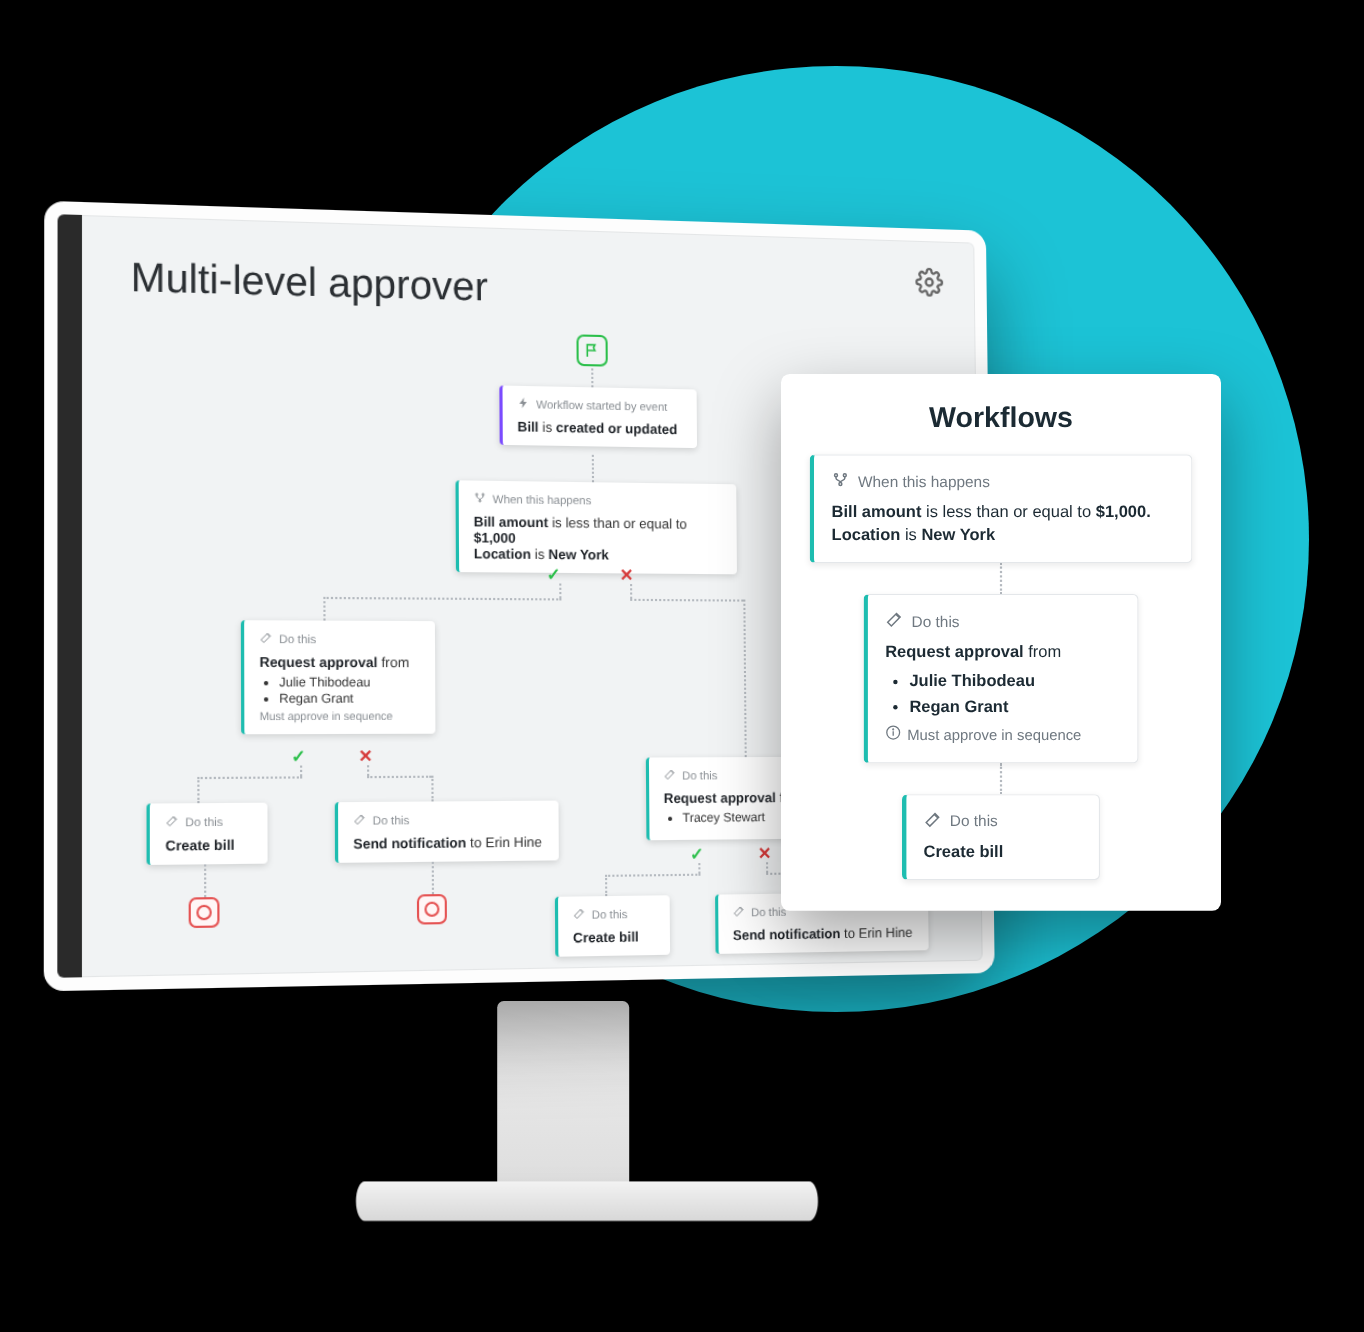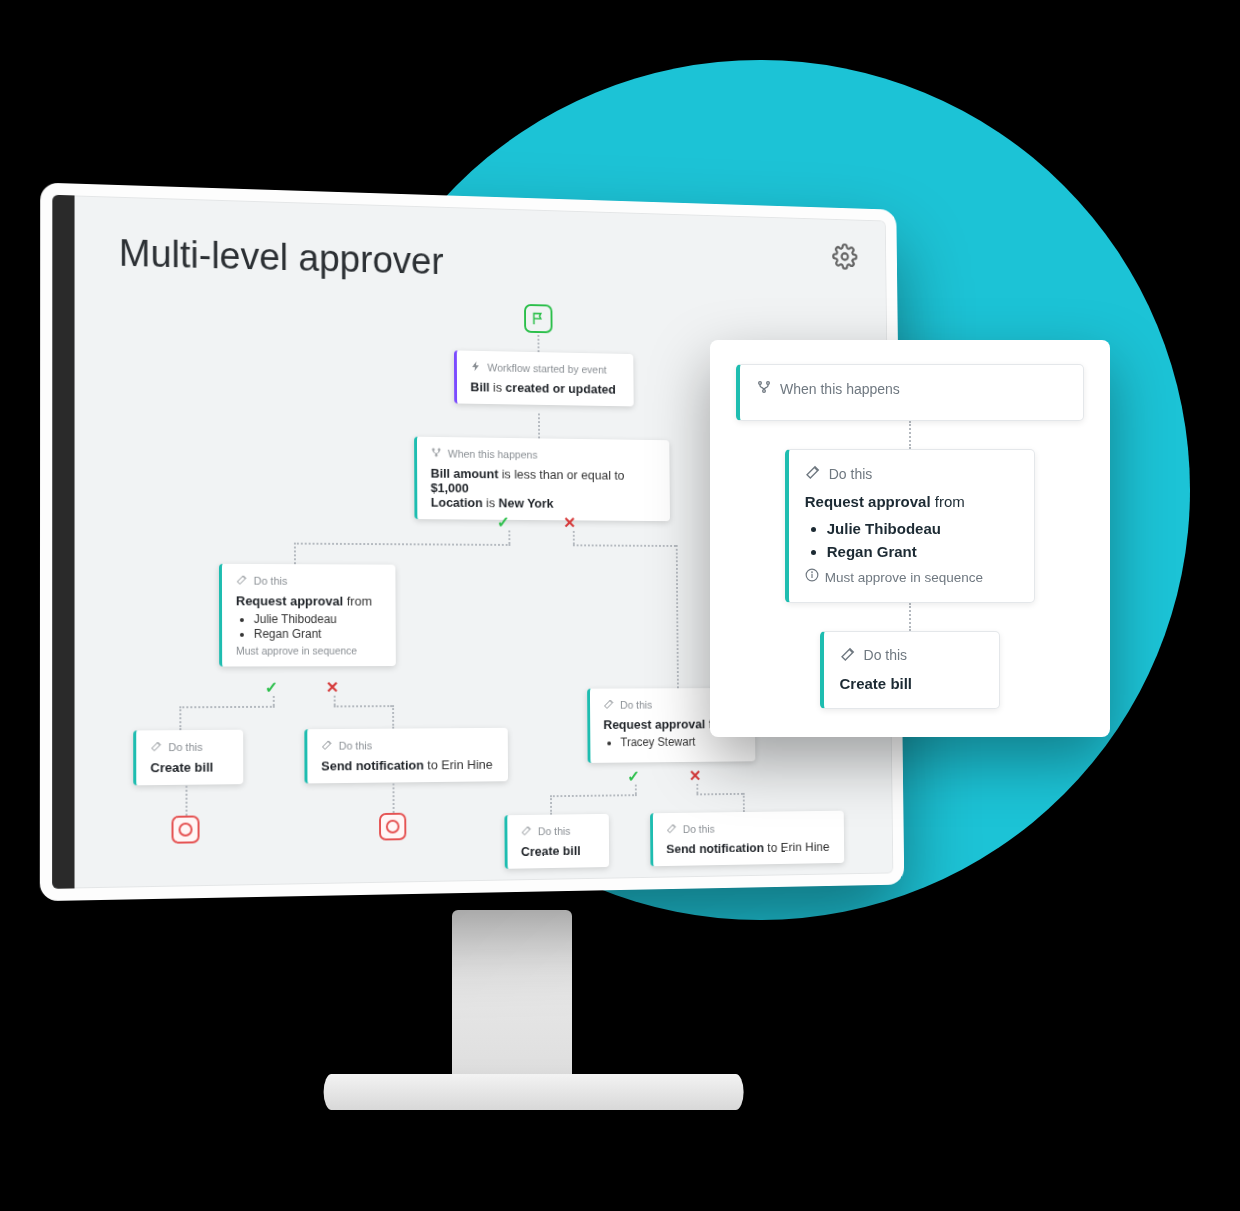--- a/index.html
+++ b/index.html
@@ -358,32 +358,36 @@
           </div>
           <div><b>Send notification</b><span> to Erin Hine</span></div>
         </div>
 
       </div>
     </div>
   </div>
 </div>
 
 <div class="popout">
+  <h2>Workflows</h2>
 
   <div class="pcard">
     <div class="phdr">
       <span>
         <svg viewBox="0 0 24 24" fill="none" stroke="currentColor" stroke-width="2">
             <circle cx="6" cy="6" r="2"></circle>
             <circle cx="18" cy="6" r="2"></circle>
             <circle cx="12" cy="18" r="2"></circle>
             <path d="M6 8v2c0 3 6 3 6 6M18 8v2c0 3-6 3-6 6"></path>
           </svg>
       </span>
       <span>When this happens</span>
+    </div>
+    <div class="body">
+      <b>Bill amount</b><span> is less than or equal to </span><b>$1,000.</b><b> Location</b><span> is </span><b>New York</b>
     </div>
   </div>
 
   <div class="pgap">
       <div class="vline"></div>
     </div>
 
   <div class="pcard narrow">
     <div class="phdr">
       <span>

